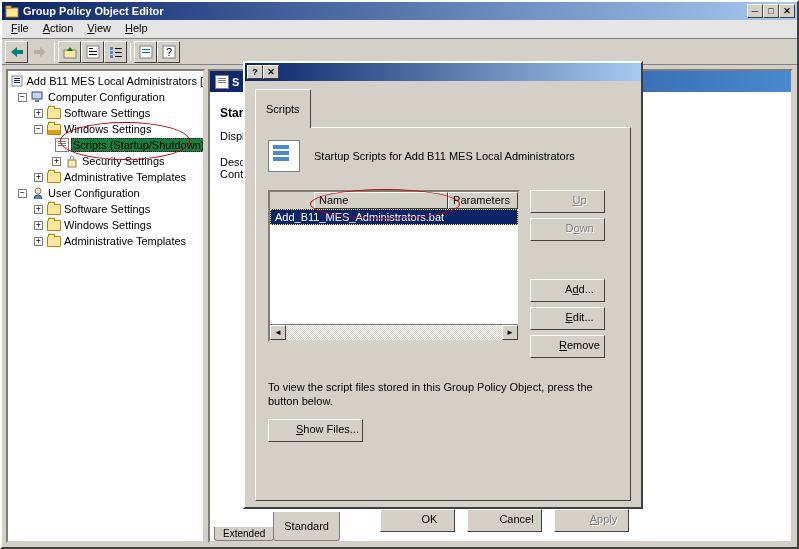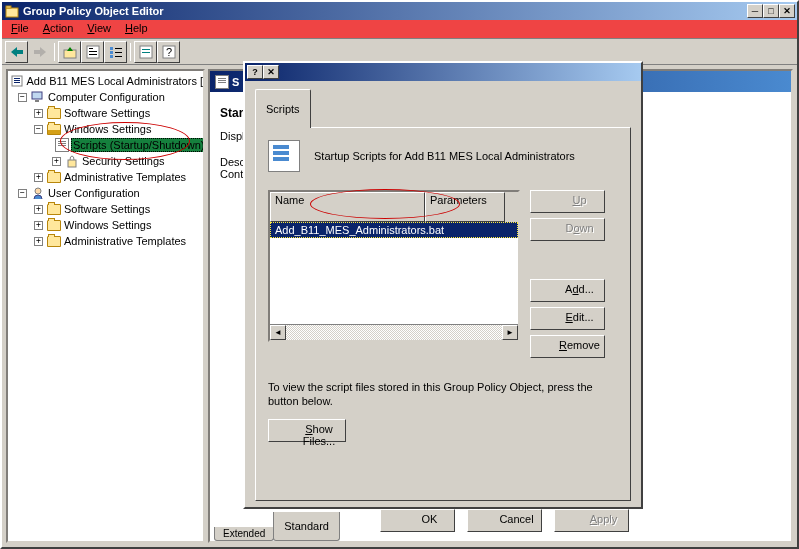--- a/index.html
+++ b/index.html
@@ -3,21 +3,21 @@
 <meta charset="utf-8">
 <style>
 * { box-sizing: border-box; font-family: Tahoma, sans-serif; font-size: 11px; }
 body { margin: 0; background: #d4d0c8; width: 799px; height: 549px; overflow: hidden; position: relative; }
 .window { border: 2px solid #d4d0c8; border-top-color: #fff; border-left-color: #fff; border-right-color: #404040; border-bottom-color: #404040; background: #d4d0c8; }
 .titlebar { background: linear-gradient(to right, #0a246a, #a6caf0); color: #fff; height: 18px; display: flex; align-items: center; padding: 0 2px; font-weight: bold; }
 .titlebar .icon { width: 16px; height: 16px; margin-right: 3px; display: inline-flex; align-items: center; justify-content: center; }
 .titlebar-text { flex: 1; }
 .titlebar-btns { display: flex; gap: 0; }
 .titlebar-btn { width: 16px; height: 14px; background: #d4d0c8; border: 1px solid #fff; border-right-color: #404040; border-bottom-color: #404040; display: flex; align-items: center; justify-content: center; font-family: Marlett, Arial; font-size: 9px; color: #000; cursor: default; }
-.menubar { display: flex; background: #ef4444; height: 19px; border-bottom: 1px solid #808080; padding: 0 2px; }
+.menubar { display: flex; background: #e5e5e5; height: 19px; border-bottom: 1px solid #808080; padding: 0 2px; }
 .menu-item { padding: 2px 7px; cursor: default; }
 .menu-item u { text-decoration: underline; }
 .toolbar { display: flex; background: #d4d0c8; height: 26px; align-items: center; padding: 1px 3px; border-bottom: 1px solid #808080; gap: 0px; }
 .tool-btn { width: 23px; height: 22px; border: 1px solid transparent; display: flex; align-items: center; justify-content: center; cursor: default; }
 .tool-btn.raised { border-color: #fff #404040 #404040 #fff; }
 .tool-sep { width: 1px; height: 18px; background: #808080; margin: 0 3px; border-right: 1px solid #fff; }
 .main-area { position: absolute; top: 67px; left: 4px; right: 4px; bottom: 4px; display: flex; }
 .tree-pane { width: 199px; background: #fff; border: 2px inset #d4d0c8; overflow: hidden; }
 .tree { padding: 2px 0; }
 .tree-row { display: flex; align-items: center; height: 16px; white-space: nowrap; cursor: default; }
@@ -43,33 +43,33 @@
 .dialog-body { padding: 8px 10px; position: relative; height: calc(100% - 18px); }
 .tab-ctrl { position: relative; height: 100%; }
 .tab-strip { display: flex; position: relative; z-index: 2; }
 .tab { border: 1px solid #fff; border-right-color: #404040; border-bottom: none; background: #d4d0c8; padding: 13px 10px; border-radius: 2px 2px 0 0; }
 .tab-panel { border: 1px solid #fff; border-right-color: #404040; border-bottom-color: #404040; background: #d4d0c8; height: 374px; margin-top: -1px; padding: 12px; position: relative; }
 .info-row { display: flex; align-items: center; margin-bottom: 18px; }
 .big-icon { width: 32px; height: 32px; border: 1px solid #808080; background: #fff; margin-right: 14px; position: relative; }
 .big-icon::before { content: ''; position: absolute; top: 4px; left: 4px; width: 16px; height: 4px; background: #4a8ad0; box-shadow: 0 6px #4a8ad0, 0 12px #4a8ad0; }
 .list-area { display: flex; gap: 10px; }
 .listview { width: 252px; height: 152px; background: #fff; border: 2px inset #d4d0c8; position: relative; }
-.lv-headers { display: flex; background: #d4d0c8; height: 30px; }
+.lv-headers { display: flex; background: #d4d0c8; height: 17px; padding-left: 44px; }
 .lv-col { border: 1px solid #fff; border-right-color: #404040; border-bottom-color: #404040; padding: 1px 4px; font-size: 11px; }
 .lv-row { background: #0a246a; color: #fff; padding: 1px 4px; border: 1px dotted #ffeb3b; }
 .lv-scroll-h { position: absolute; bottom: 0; left: 0; right: 0; height: 16px; background: #d4d0c8; border-top: 1px solid #808080; display: flex; }
 .sb-btn { width: 16px; height: 15px; background: #d4d0c8; border: 1px solid #fff; border-right-color: #404040; border-bottom-color: #404040; font-size: 8px; display: flex; align-items: center; justify-content: center; }
 .sb-track { flex: 1; background: repeating-conic-gradient(#d4d0c8 0 25%, #fff 0 50%) 0 0/2px 2px; }
 .btn-col { display: flex; flex-direction: column; gap: 5px; width: 75px; }
 .btn-col .spacer { height: 28px; }
 .btn { height: 23px; border: 1px solid #fff; border-right-color: #404040; border-bottom-color: #404040; background: #d4d0c8; text-align: center; padding-top: 3px; cursor: default; padding-left: 24px; }
 .btn.disabled { color: #808080; text-shadow: 1px 1px #fff; }
 .btn u { text-decoration: underline; }
 .hint { margin-top: 22px; font-size: 11px; line-height: 1.3; }
-.show-files { width: 78px; margin-top: 10px; }
+.show-files { width: 95px; margin-top: 10px; }
 .dialog-btns { display: flex; gap: 12px; justify-content: flex-end; margin-top: 8px; padding-right: 2px; }
 .dialog-btns .btn { width: 75px; }
 .help-btn { width: 16px; height: 14px; }
 
 
 .ellipse { position: absolute; border: 1px solid #c00; border-radius: 50%; pointer-events: none; z-index: 20; }
 </style>
 </head>
 <body>
 

